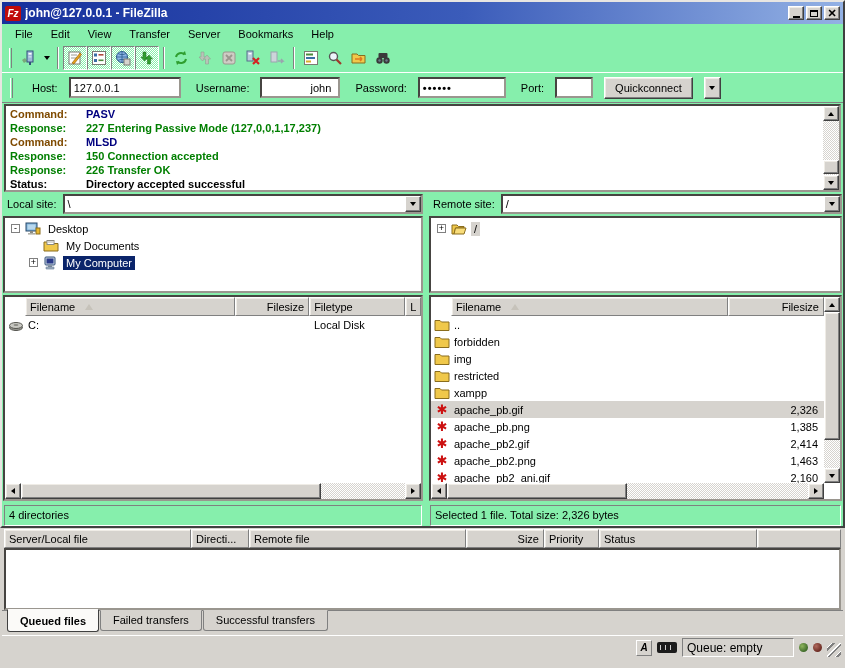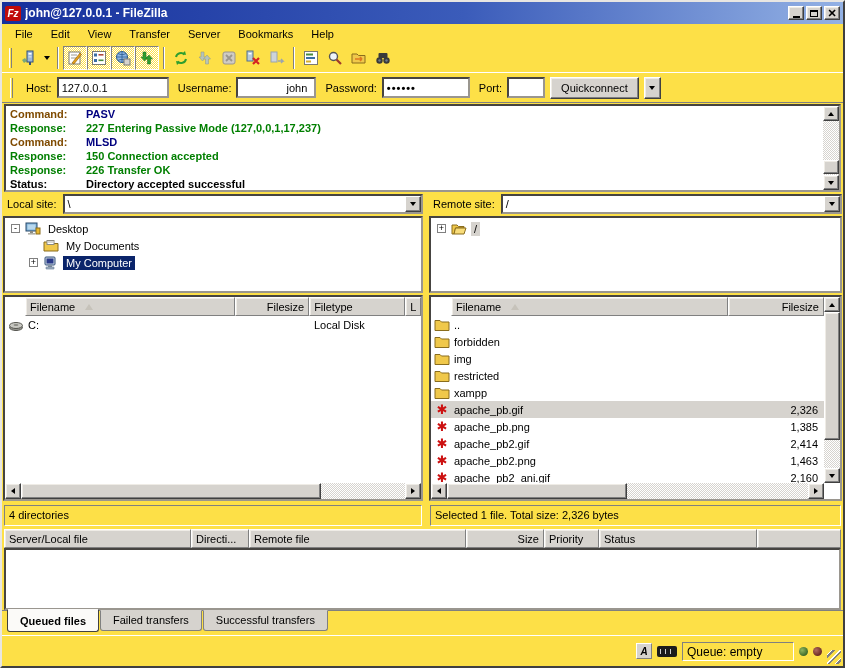--- a/index.html
+++ b/index.html
@@ -1,19 +1,19 @@
 <!DOCTYPE html>
 <html><head>
 <meta charset="utf-8">
 <style>
   * { box-sizing: border-box; margin: 0; padding: 0; }
   html,body { width:845px; height:668px; }
   body { font-family:"Liberation Sans",sans-serif; font-size:11px; color:#000; background:#d6d3ce; overflow:hidden; }
 
-  .window { width:845px; height:668px; background:#fde047;
+  .window { width:845px; height:528px; background:#86efac;
     border:2px solid; border-color:#e8e6e2 #404040 #404040 #e8e6e2;
     display:flex; flex-direction:column; }
 
   
   .titlebar { height:22px; display:flex; align-items:center; padding:0 3px;
     background:linear-gradient(90deg,#16309c 0%,#3b5cba 55%,#93b1e4 100%); flex:0 0 auto; }
   .app-icon { width:16px; height:15px; background:#c00a0a; color:#fff; font-weight:bold; font-style:italic;
     font-size:10px; line-height:15px; text-align:center; margin-right:4px; border-radius:2px; flex:0 0 auto;}
   .title-text { color:#fff; font-weight:bold; font-size:12px; flex:1 1 auto; white-space:nowrap; overflow:hidden;}
   .winbtns { display:flex; gap:2px; }
@@ -37,21 +37,21 @@
     background-image:linear-gradient(45deg,#fff 25%,transparent 25%,transparent 75%,#fff 75%),
                      linear-gradient(45deg,#fff 25%,transparent 25%,transparent 75%,#fff 75%);
     background-size:2px 2px; background-position:0 0,1px 1px; }
   .ddbtn { width:13px; height:22px; display:flex; align-items:center; justify-content:center; }
   .tri-down { width:0; height:0; border-left:3px solid transparent; border-right:3px solid transparent; border-top:4px solid #000; }
   .tri-up   { width:0; height:0; border-left:3px solid transparent; border-right:3px solid transparent; border-bottom:4px solid #000; }
   .tri-left { width:0; height:0; border-top:3px solid transparent; border-bottom:3px solid transparent; border-right:4px solid #000; }
   .tri-right{ width:0; height:0; border-top:3px solid transparent; border-bottom:3px solid transparent; border-left:4px solid #000; }
 
   
-  .quickbar { height:30px; display:flex; align-items:center; gap:5px; padding:0 4px; flex:0 0 auto; border-bottom:1px solid #808080;}
+  .quickbar { height:30px; display:flex; align-items:center; gap:11px; padding:0 4px; flex:0 0 auto; border-bottom:1px solid #808080;}
   .qlabel { margin-left:4px; }
   .tb { height:21px; border:2px inset #9a968f; background:#fff; font-family:"Liberation Sans",sans-serif;
     font-size:11px; padding:1px 3px; }
   .tb.host { width:112px; } .tb.user { width:80px;padding-left:48px; } .tb.pass { width:88px; letter-spacing:1px; font-weight:bold;} .tb.port { width:38px; }
   .btn { height:22px; background:#d6d3ce; border:1px solid; border-color:#fff #404040 #404040 #fff;
     box-shadow:inset -1px -1px 0 #808080, inset 1px 1px 0 #efece6; padding:2px 10px;
     font-family:"Liberation Sans",sans-serif; font-size:11px; }
   .qdd { width:17px; height:22px; padding:0; display:flex; align-items:center; justify-content:center; }
 
   

